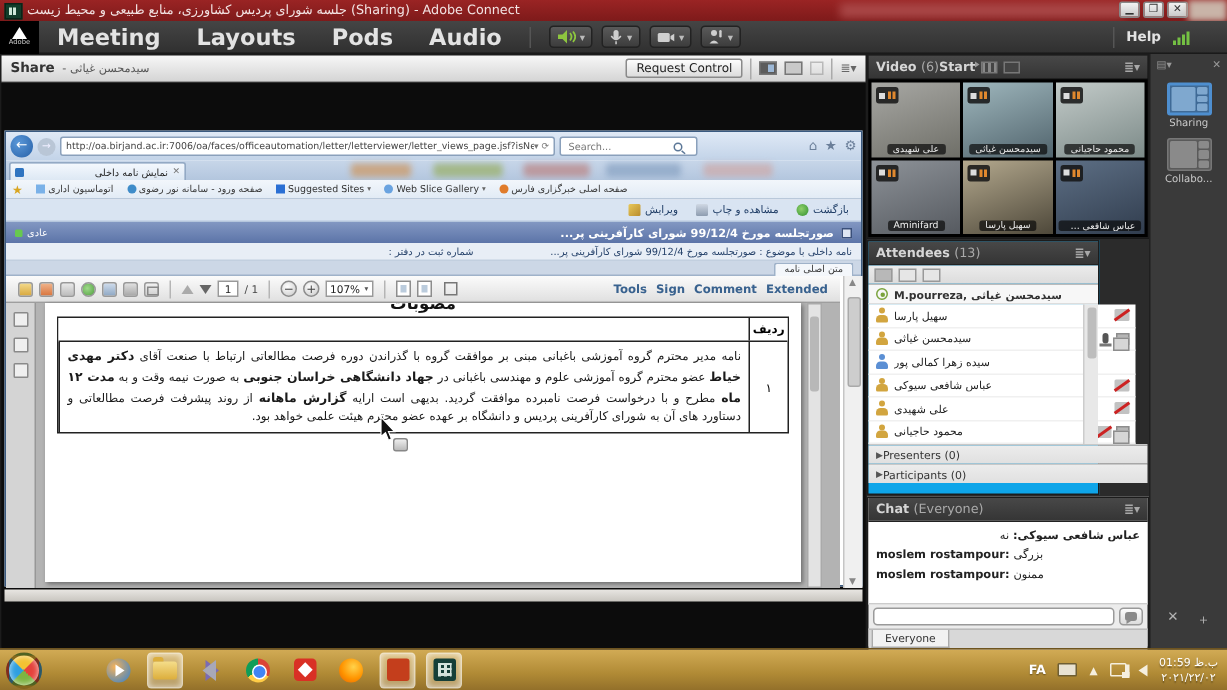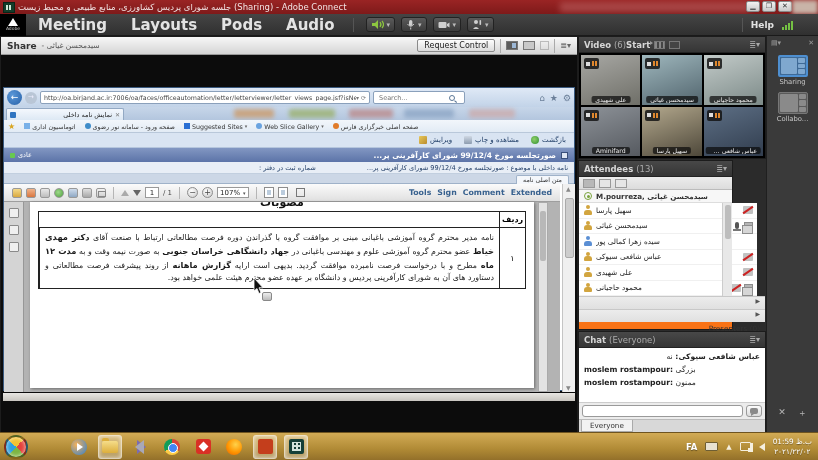--- a/index.html
+++ b/index.html
@@ -154,21 +154,21 @@
   .hd-ic{width:11px;height:8px;border:1px solid #777;background:#444;margin-left:4px;}
   .hd-ic.grid{background:repeating-linear-gradient(90deg,#888 0 2px,#444 2px 4px);}
   #video-grid{position:absolute;left:0;top:16px;width:186px;height:105px;background:#000;display:grid;grid-template-columns:repeat(3,1fr);grid-template-rows:repeat(2,1fr);gap:2px;padding:2px;}
   .vtile{position:relative;overflow:hidden;}
   .vname{position:absolute;left:50%;transform:translateX(-50%);bottom:2px;background:rgba(10,10,10,.7);color:#eee;font-size:6.2px;padding:0 4px;border-radius:2px;white-space:nowrap;max-width:92%;overflow:hidden;text-overflow:ellipsis;direction:rtl;}
   .campause{position:absolute;left:3px;top:3px;width:15px;height:11px;background:rgba(20,20,20,.85);border-radius:2px;display:flex;align-items:center;justify-content:center;gap:1px;}
   .campause .c{width:4px;height:4px;background:#ddd;margin-right:1px;}
   .campause i{width:2px;height:5px;background:#e0882e;display:block;}
 
   
-  #attendees-pod{left:578px;top:160px;width:155px;height:170px;background:#f97316;}
+  #attendees-pod{left:578px;top:160px;width:155px;height:170px;background:#0ea5e9;}
   #att-toolbar{height:13px;background:linear-gradient(#ececec,#dcdcdc);border-bottom:1px solid #bbb;display:flex;align-items:center;gap:4px;padding:0 4px;}
   .att-tb{width:12px;height:9px;border:1px solid #999;background:#e6e6e6;}
   .att-tb.sel{background:#b8b8b8;}
   #att-active{height:13px;background:#f7f7f7;border-bottom:1px solid #ddd;display:flex;align-items:center;gap:4px;padding:0 5px;}
   #att-active .spk{width:8px;height:8px;border-radius:50%;border:1px solid #7aa33c;position:relative;}
   #att-active .spk::after{content:"";position:absolute;left:2px;top:2px;width:3px;height:3px;background:#7aa33c;border-radius:50%;}
   #att-active-label{font-size:7.2px;font-weight:bold;color:#333;white-space:nowrap;overflow:hidden;}
   #att-list{position:absolute;left:0;top:42px;width:178px;height:93px;background:#fff;}
   .att-row{height:15.5px;display:flex;align-items:center;gap:4px;padding:0 4px;border-bottom:1px solid #f0f0f0;}
   .p-icon{width:9px;height:10px;position:relative;flex:0 0 9px;}
@@ -177,21 +177,21 @@
   .att-row.guest .p-icon::before,.att-row.guest .p-icon::after{background:#5b8fd4;}
   .att-name{font-size:7.3px;color:#222;direction:rtl;white-space:nowrap;overflow:hidden;}
   .att-status{margin-left:auto;display:flex;align-items:center;gap:3px;}
   .st{display:inline-block;}
   .st.cam-off{width:10px;height:8px;background:#c2c2c2;border-radius:1px;position:relative;}
   .st.cam-off::after{content:"";position:absolute;left:-1px;top:3px;width:12px;height:2px;background:#cc2222;transform:rotate(-35deg);}
   .st.mic-on{width:4px;height:7px;background:#555;border-radius:2px;position:relative;margin-right:2px;}
   .st.mic-on::after{content:"";position:absolute;left:-2px;bottom:-2px;width:8px;height:2px;background:#777;}
   .st.steps{width:9px;height:8px;background:#b5b5b5;border:1px solid #8d8d8d;position:relative;}
   .st.steps::after{content:"";position:absolute;left:-3px;top:2px;width:9px;height:7px;background:#d6d6d6;border:1px solid #8d8d8d;}
-  .att-group{height:13px;background:linear-gradient(#ececec,#e0e0e0);border-top:1px solid #c8c8c8;display:flex;align-items:flex-end;gap:20px;padding:0 5px;font-size:7.3px;color:#333;flex-direction:column;}
+  .att-group{height:13px;background:linear-gradient(#ececec,#e0e0e0);border-top:1px solid #c8c8c8;display:flex;align-items:center;gap:0;padding:0 5px;font-size:7.3px;color:#333;}
   .tri{font-size:6px;color:#555;}
   #att-scroll{position:absolute;right:0;top:42px;width:10px;height:93px;background:#e8e8e8;border-left:1px solid #ccc;}
   #att-scroll .thumb{position:absolute;left:1.5px;top:2px;width:6px;height:34px;background:#bdbdbd;border-radius:2px;}
 
   
   #chat-pod{left:578px;top:331px;width:188px;height:101px;background:#ececec;}
   #chat-msgs{position:absolute;left:0;top:16px;width:186px;height:55px;background:#fff;border-bottom:1px solid #ccc;padding:4px 5px;overflow:hidden;}
   .msg{font-size:7.6px;color:#222;margin-bottom:4px;white-space:nowrap;overflow:hidden;}
   .msg b::after{content:": ";}
   #chat-inputrow{position:absolute;left:0;top:71px;width:186px;height:16px;display:flex;align-items:center;gap:3px;padding:0 3px;}

